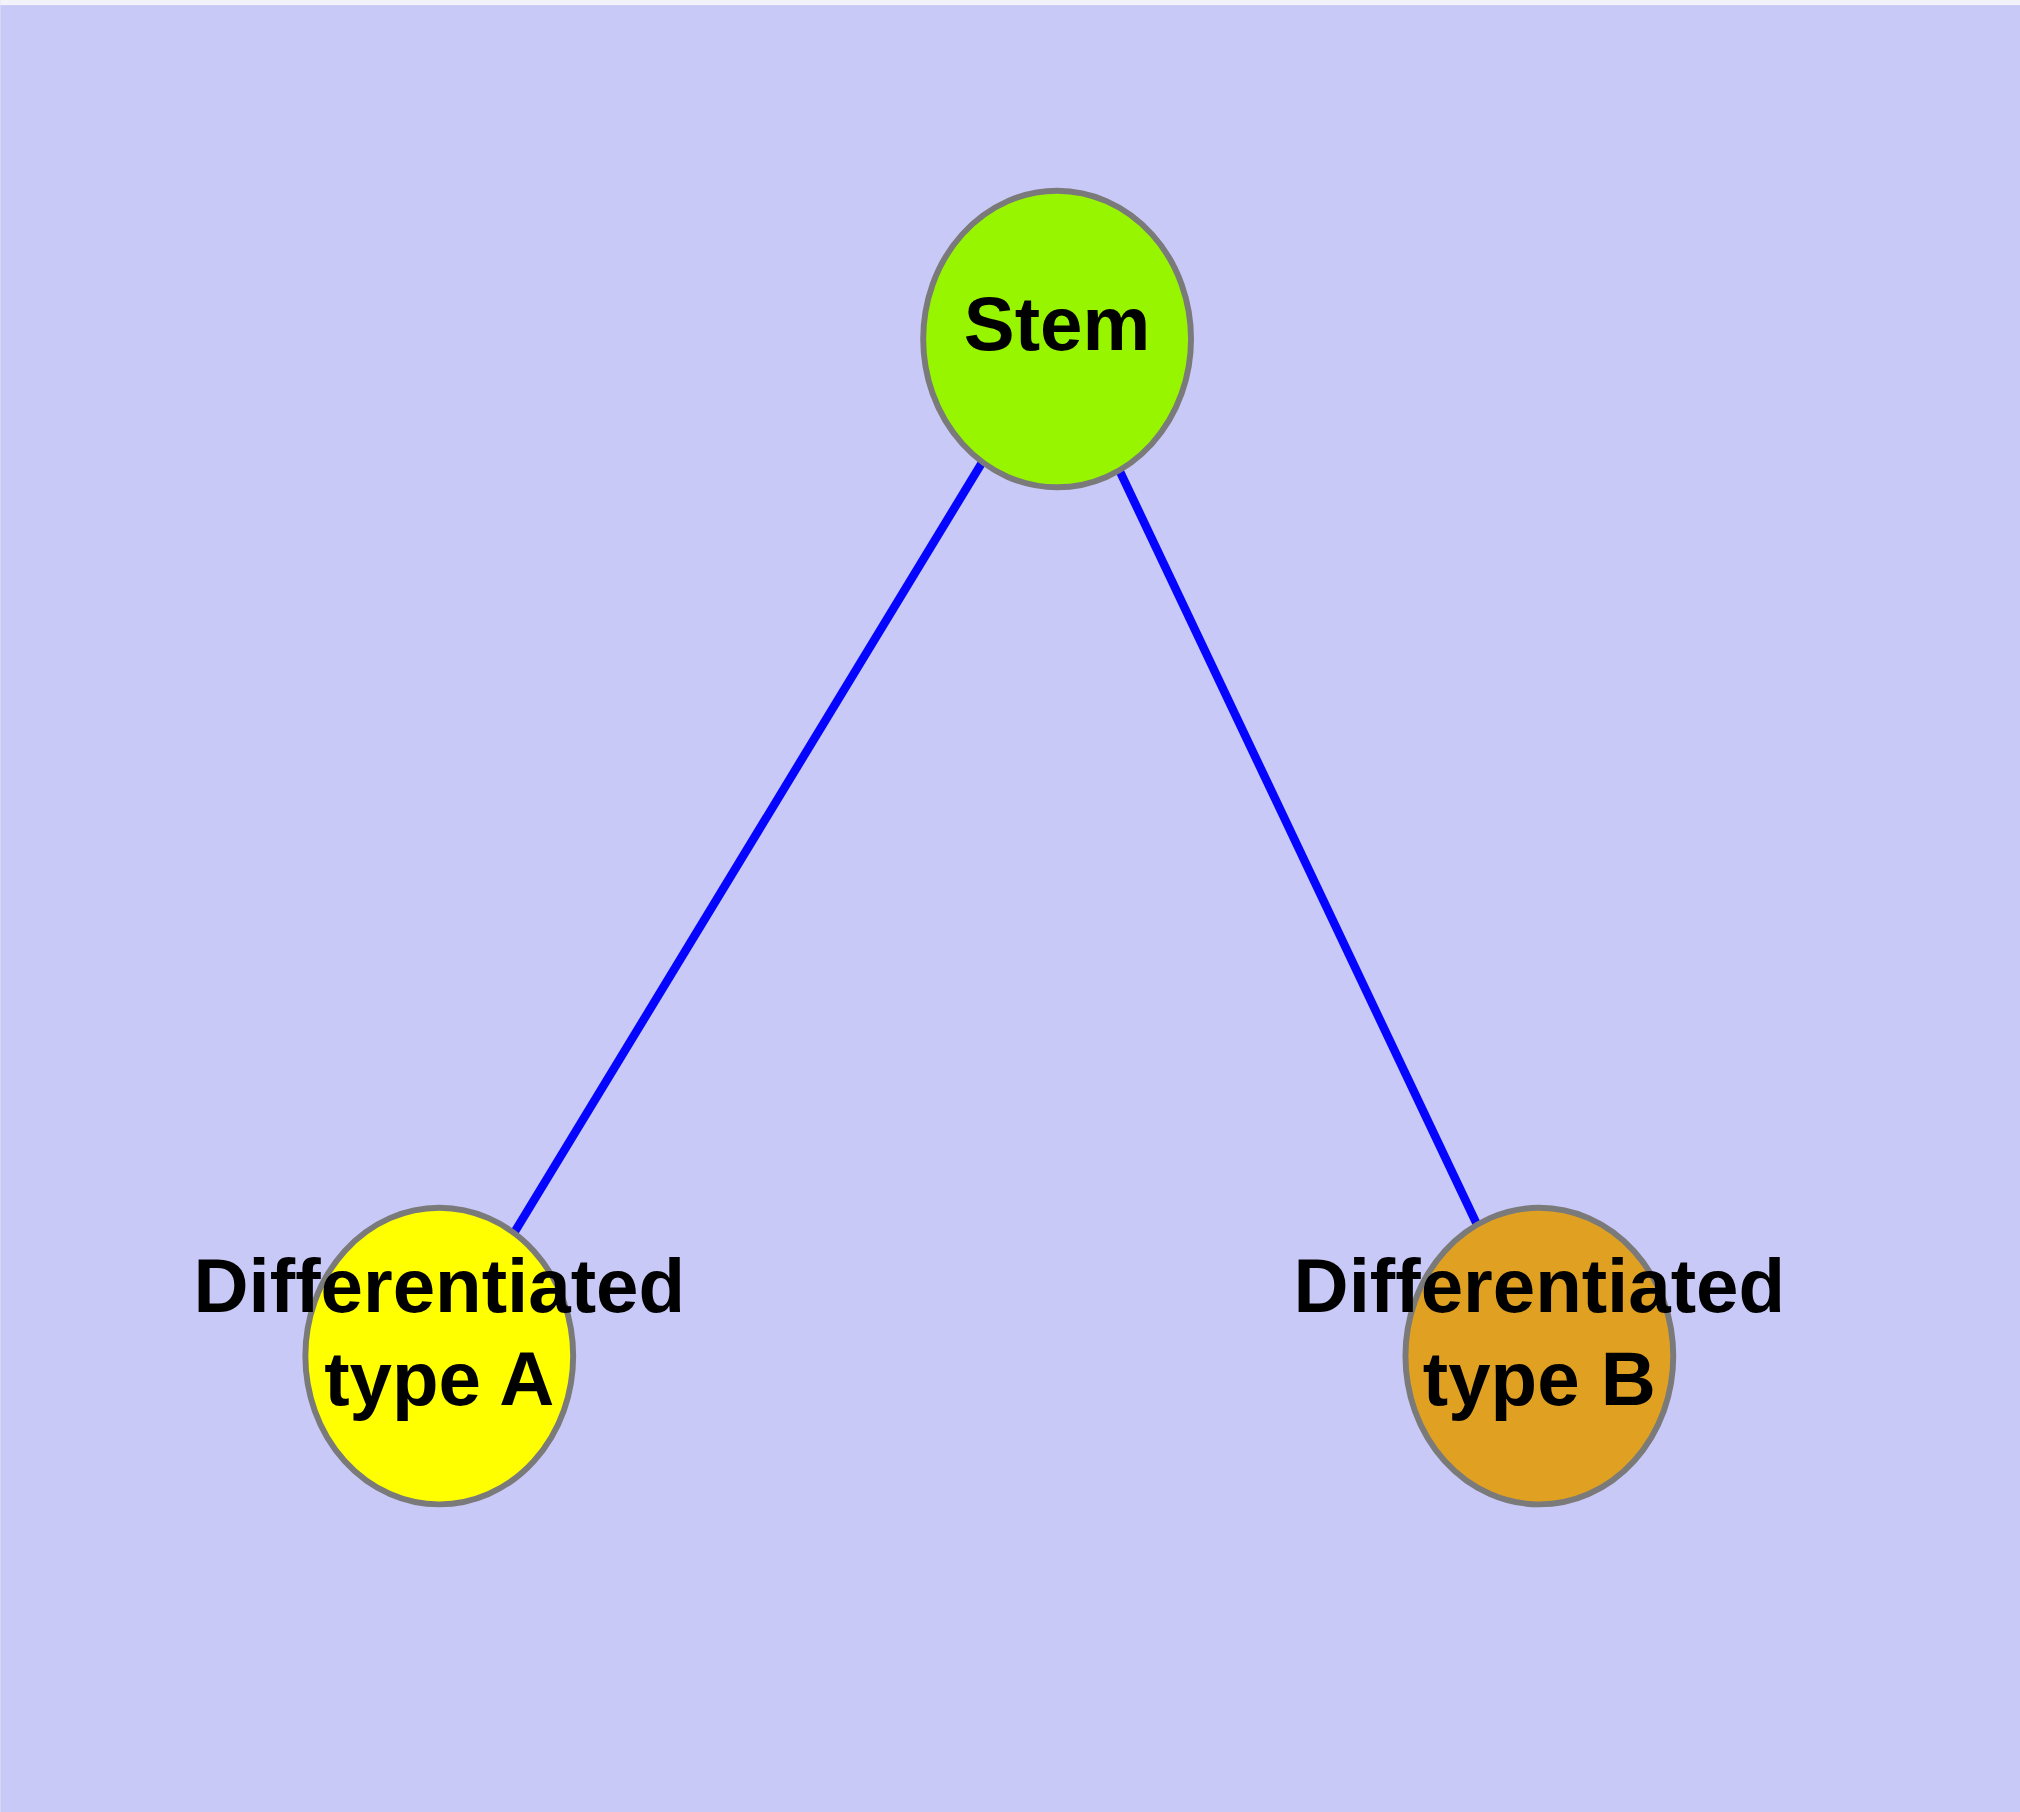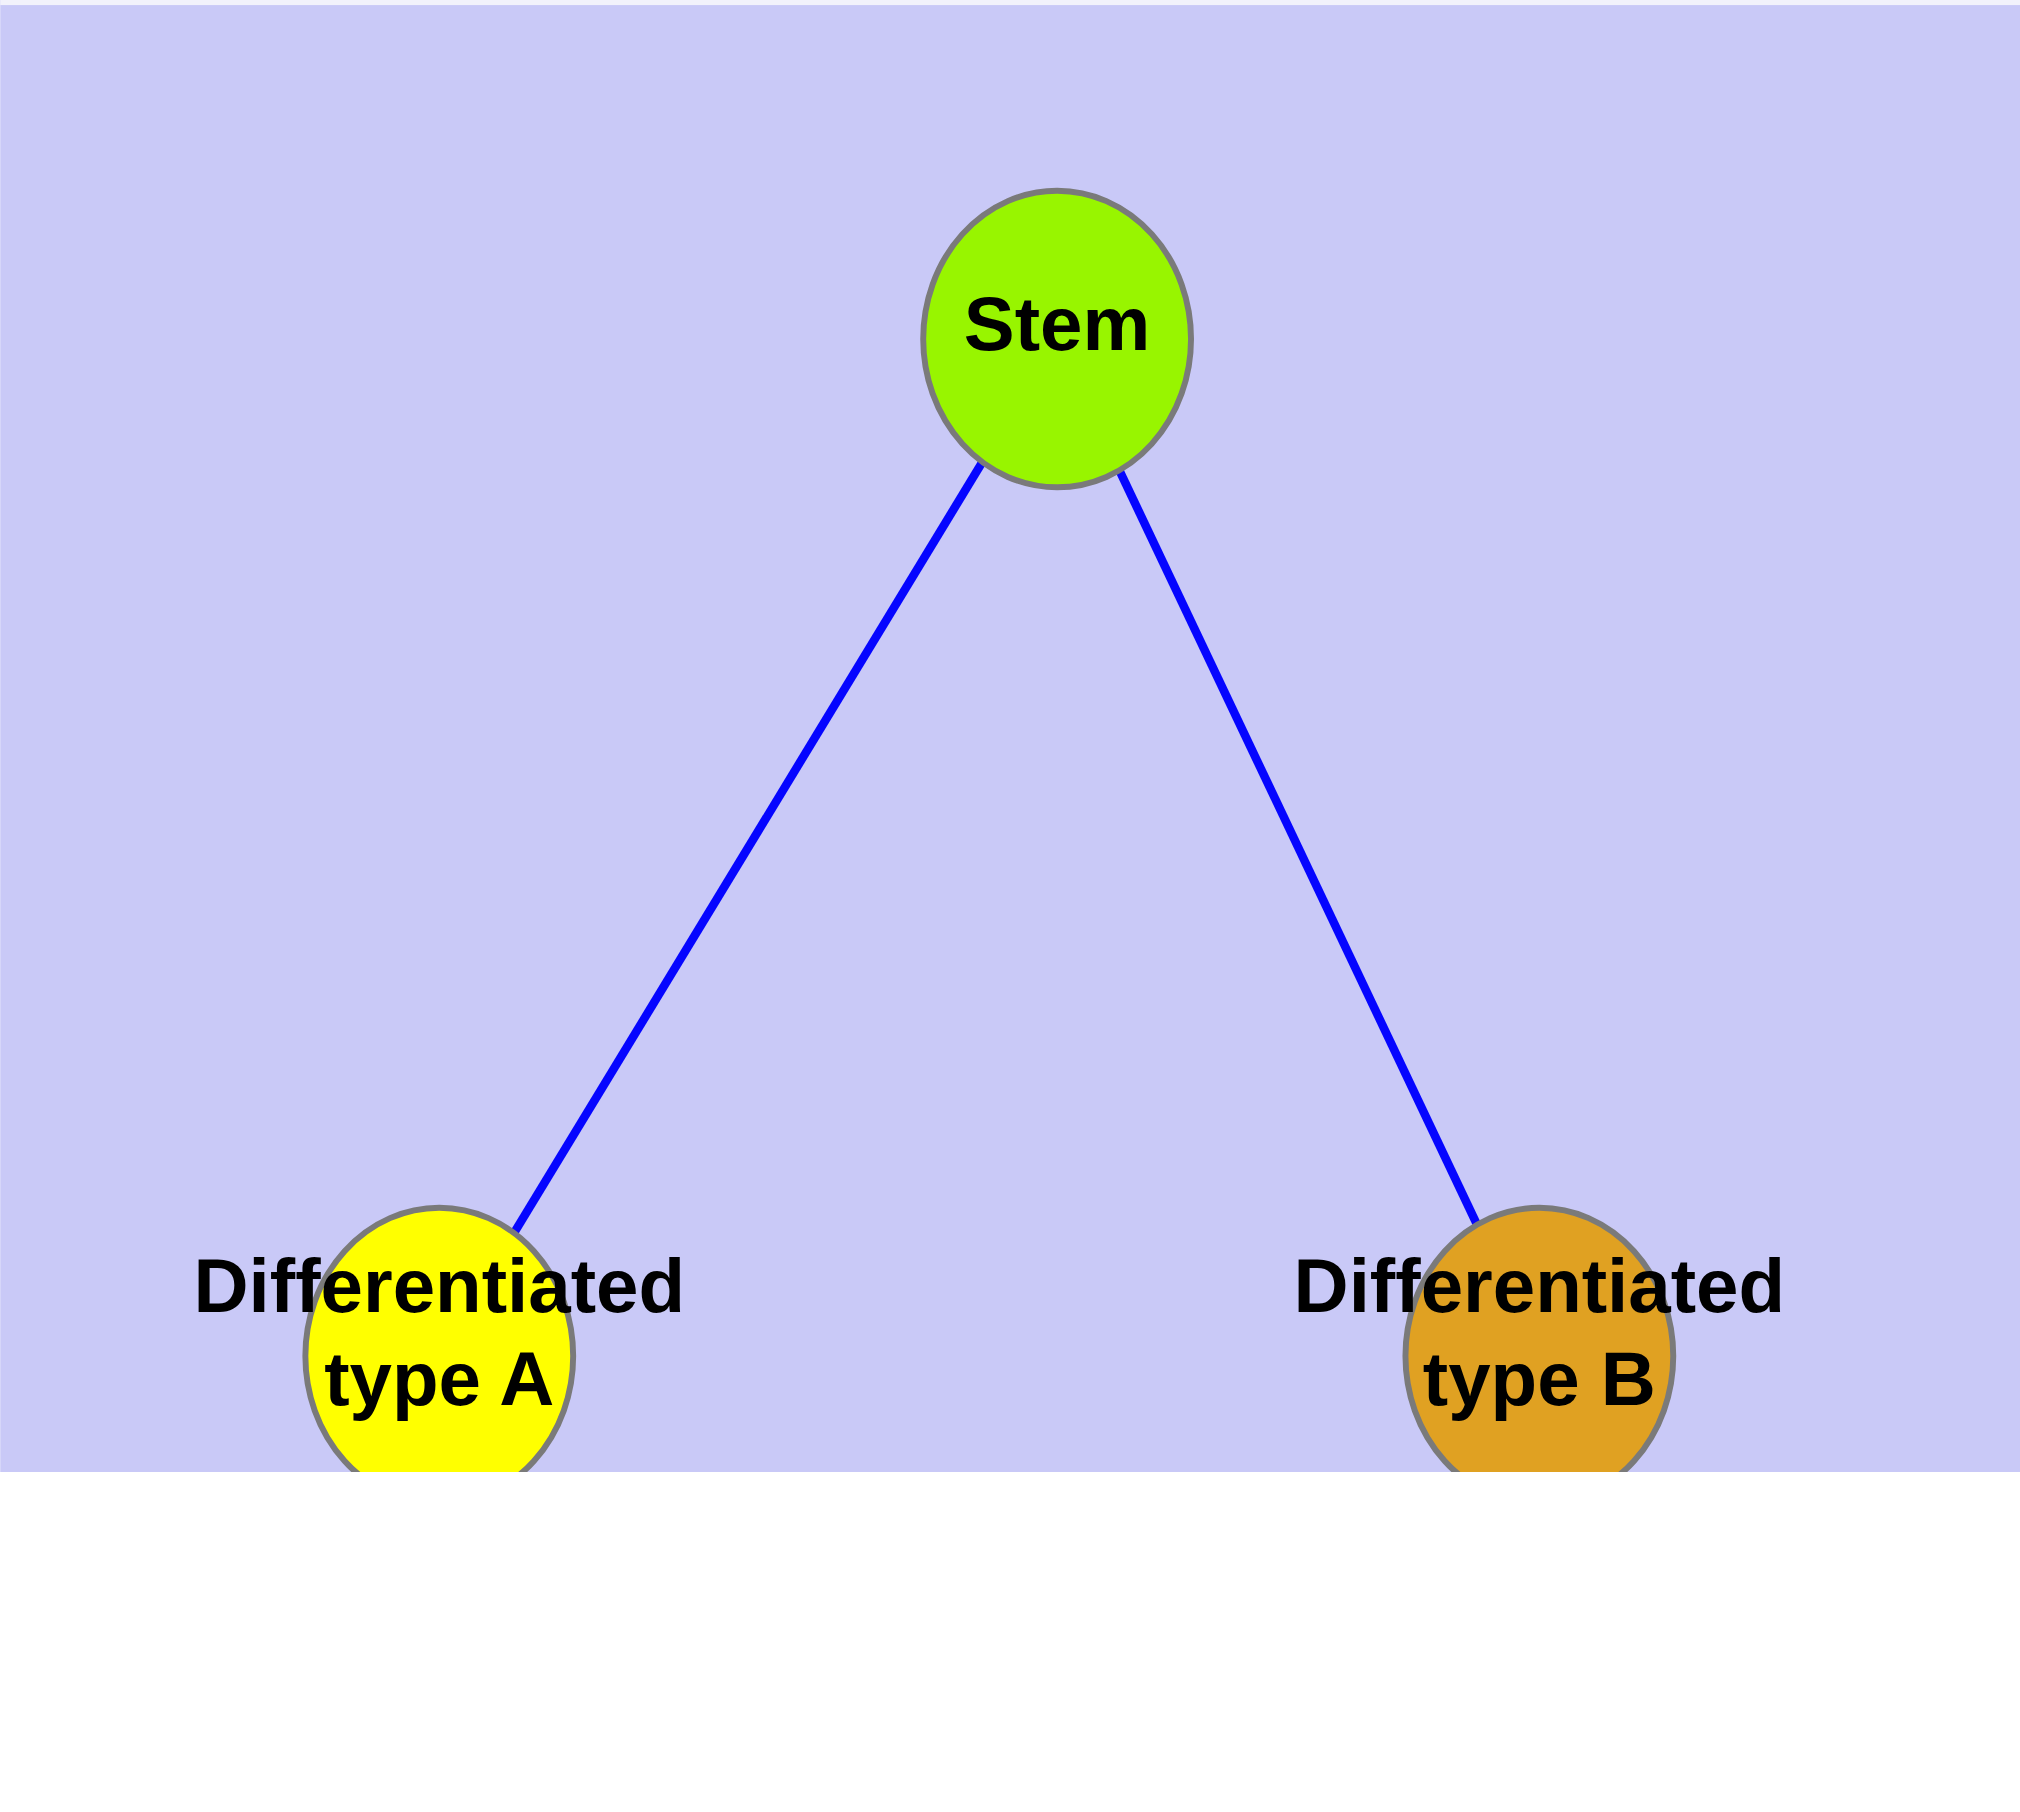--- a/index.html
+++ b/index.html
@@ -1,21 +1,21 @@
 <!DOCTYPE html>
 <html style="font-size:13.6px"><head>
 <meta charset="utf-8">
 <style>
   html, body {
     margin: 0;
     padding: 0;
   }
   .figure-wrap {
     width: 2021px;
-    height: 1472px;
+    height: 1812px;
     position: relative;
   }
   svg {
     display: block;
   }
   .node-label {
     font-family: "Liberation Sans", sans-serif;
     font-weight: bold;
     font-size: 90px;
     fill: #000000;

